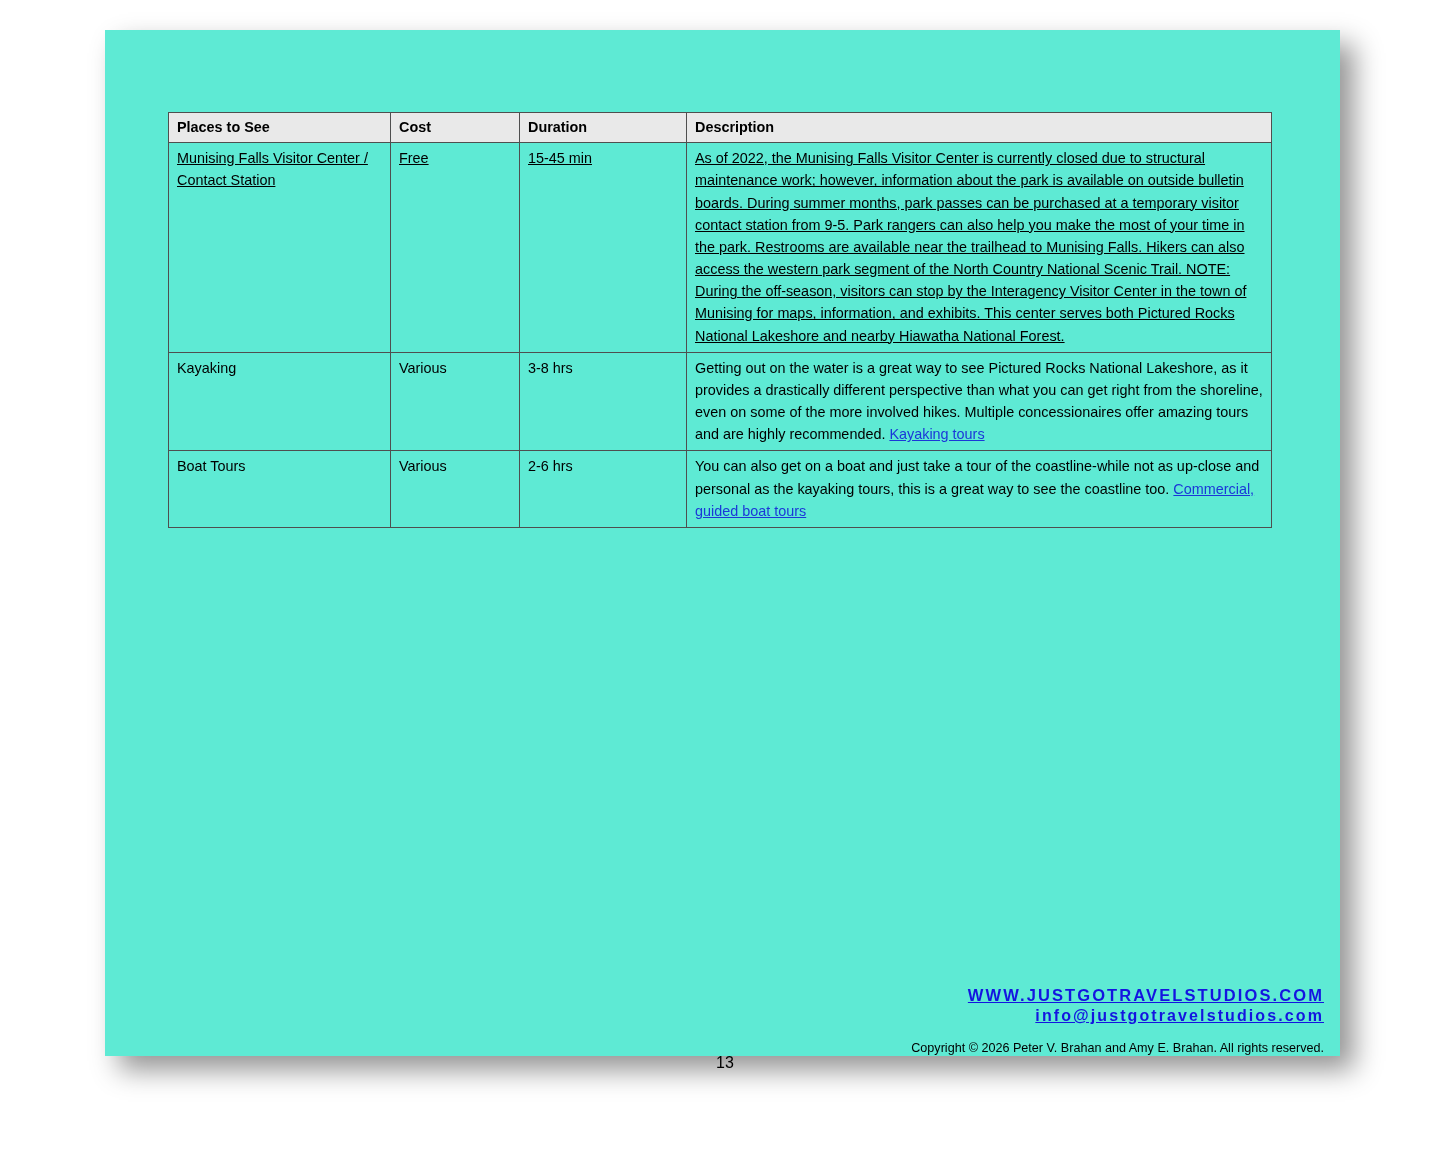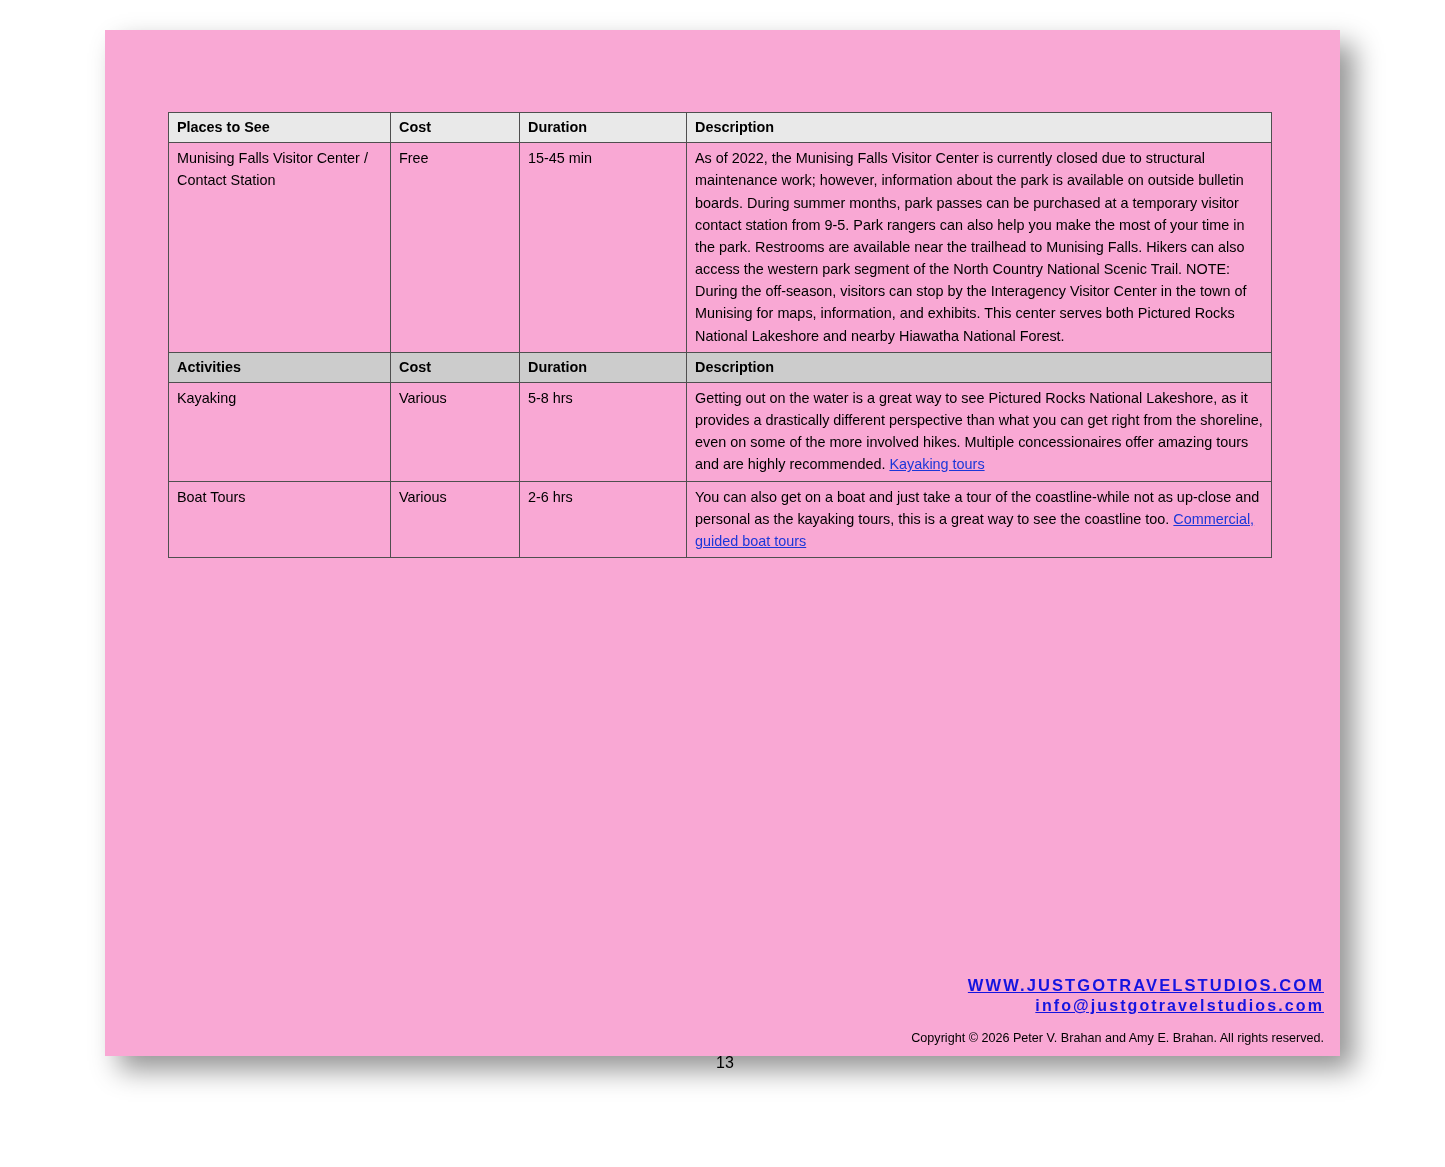--- a/index.html
+++ b/index.html
@@ -21,21 +21,21 @@
     width: 1445px;
     height: 1167px;
     background: #ffffff;
   }
   #page-sheet {
     position: absolute;
     left: 105px;
     top: 30px;
     width: 1235px;
     height: 1026px;
-    background: #f9a8d4;
+    background: #5eead4;
     box-shadow: 14px 14px 26px rgba(0,0,0,0.42);
   }
 
   
   .doc-table {
     position: absolute;
     left: 63px;   
     top: 82px;    
     width: 1103px;
     border-collapse: collapse;
@@ -63,21 +63,21 @@
     padding-bottom: 4px;
   }
   tr.hdr-dark td {
     background: #cccccc;
     font-weight: bold;
     padding-top: 3px;
     padding-bottom: 4px;
   }
   .ctr { text-align: center; }
 
-  .tall-a { height: 180px; }
+  .tall-a { height: 180px; text-decoration: underline; }
   .tall-b { height: 86px; }
   .tall-c { height: 50px; }
 
   a.doclink {
     color: #1b37d8;
     text-decoration: underline;
   }
 
   
   .footer-logo {
@@ -103,21 +103,21 @@
     text-align: right;
   }
   .contact-line {
     display: block;
     color: #1414e0;
     font-weight: bold;
     text-decoration: underline;
     letter-spacing: 2.1px;
     white-space: nowrap;
   }
-  .contact-web   { font-size: 16.5px; margin-bottom: 2px; }
+  .contact-web   { font-size: 16.5px; margin-bottom: 2px; margin-top: 10px; }
   .contact-email { font-size: 16px; margin-bottom: 16px; }
   .copyright {
     display: block;
     font-size: 12.6px;
     color: #000000;
     letter-spacing: 0;
     white-space: nowrap;
     font-weight: normal;
     text-decoration: none;
   }
@@ -144,31 +144,25 @@
           <td class="ctr">Description</td>
         </tr>
 
         <tr class="tall-a">
           <td>Munising Falls Visitor Center / Contact Station</td>
           <td class="ctr">Free</td>
           <td class="ctr">15-45 min</td>
           <td>As of 2022, the Munising Falls Visitor Center is currently closed due to structural maintenance work; however, information about the park is available on outside bulletin boards. During summer months, park passes can be purchased at a temporary visitor contact station from 9-5. Park rangers can also help you make the most of your time in the park. Restrooms are available near the trailhead to Munising Falls. Hikers can also access the western park segment of the North Country National Scenic Trail. NOTE: During the off-season, visitors can stop by the Interagency Visitor Center in the town of Munising for maps, information, and exhibits. This center serves both Pictured Rocks National Lakeshore and nearby Hiawatha National Forest.</td>
         </tr>
 
-        <tr class="hdr-dark">
-          <td>Activities</td>
-          <td class="ctr">Cost</td>
-          <td class="ctr">Duration</td>
-          <td>Description</td>
-        </tr>
 
         <tr class="tall-b">
           <td>Kayaking</td>
           <td class="ctr">Various</td>
-          <td class="ctr">5-8 hrs</td>
+          <td class="ctr">3-8 hrs</td>
           <td><span>Getting out on the water is a great way to see Pictured Rocks National Lakeshore, as it provides a drastically different perspective than what you can get right from the shoreline, even on some of the more involved hikes.  Multiple concessionaires offer amazing tours and are highly recommended. </span><a class="doclink" href="#">Kayaking tours</a></td>
         </tr>
 
         <tr class="tall-c">
           <td>Boat Tours</td>
           <td class="ctr">Various</td>
           <td class="ctr">2-6 hrs</td>
           <td><span>You can also get on a boat and just take a tour of the coastline-while not as up-close and personal as the kayaking tours, this is a great way to see the coastline too. </span><a class="doclink" href="#">Commercial, guided boat tours</a></td>
         </tr>
 

